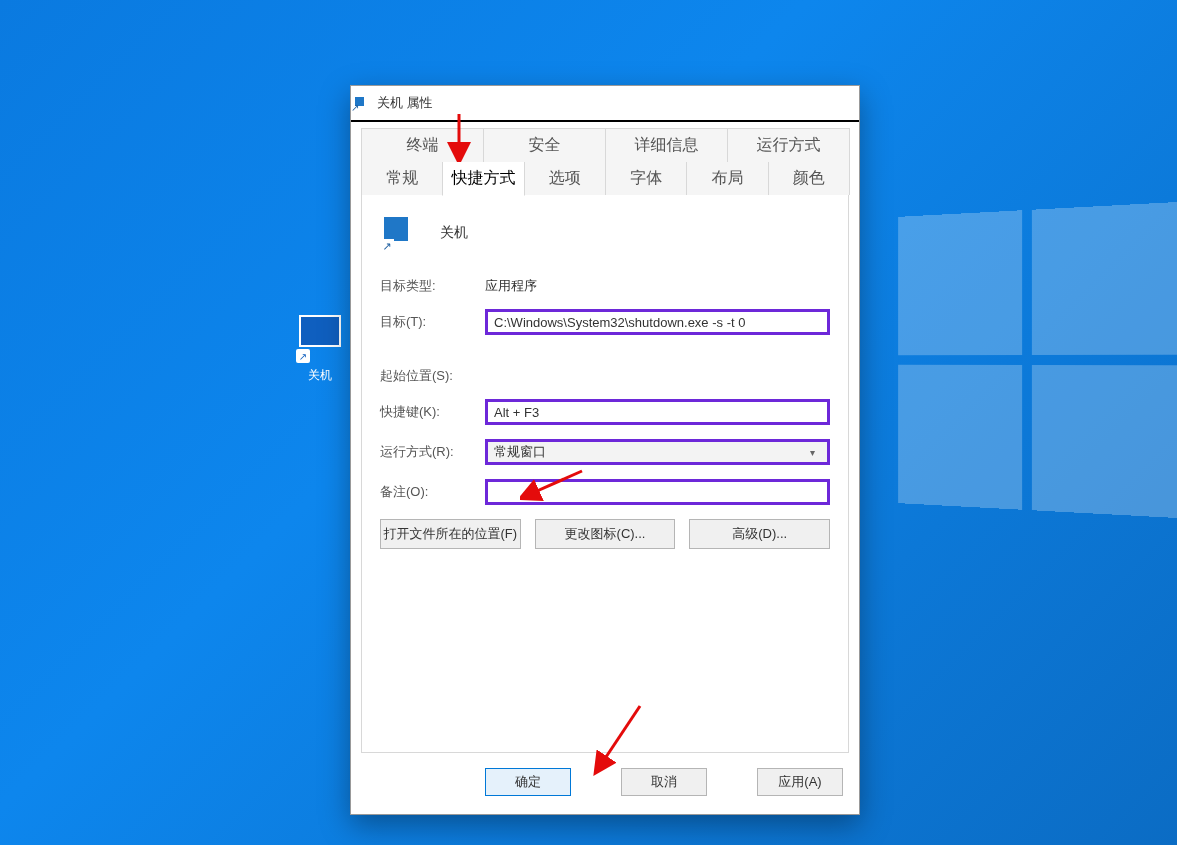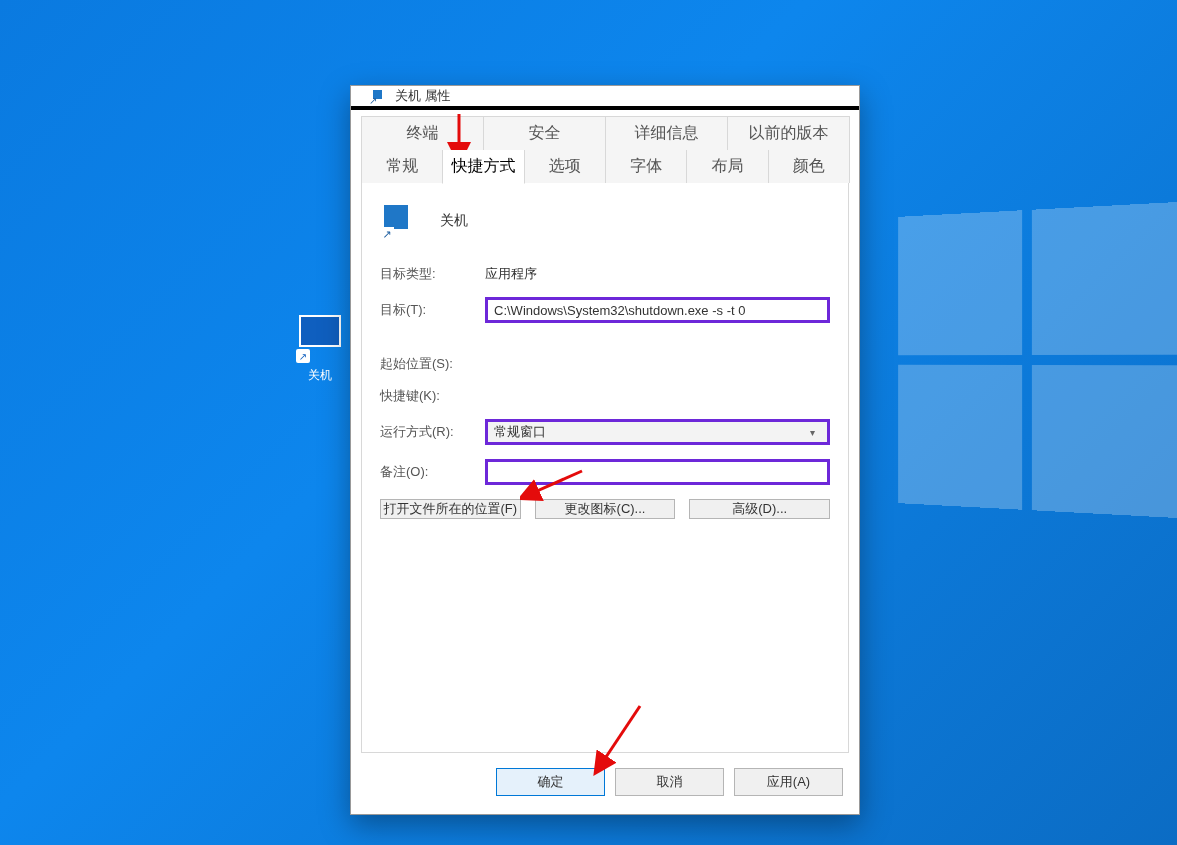--- a/index.html
+++ b/index.html
@@ -64,25 +64,25 @@
     background: #fff;
     border: 1px solid #999;
     box-shadow: 0 10px 28px rgba(0,0,0,0.35);
     display: flex;
     flex-direction: column;
     font-size: 13px;
     color: #333;
   }
 
   .titlebar {
-    height: 24px;
+    height: 36px;
     display: flex;
     align-items: center;
-    padding: 0 20px;
-    border-bottom: 4px solid #000000;
+    padding: 0 2px;
+    border-bottom: 2px solid #000000;
   }
   .titlebar .ticon {
     width: 16px; height: 16px; margin-right: 8px;
     background: #fff; position: relative;
   }
   .titlebar .ticon::before {
     content: ""; position: absolute; inset: 2px 5px 5px 2px; background: #1f77c7;
   }
   .titlebar .ticon::after {
     content: "↗"; position: absolute; bottom: -2px; left: -2px;
@@ -159,37 +159,37 @@
   }
   .form-row .select .chev { color: #666; font-size: 10px; }
 
   .spacer { height: 18px; }
 
   .btn-row {
     display: flex; gap: 14px; margin-top: 10px;
   }
   .btn-row button {
     flex: 1;
-    height: 20px;
+    height: 30px;
     background: #f0f0f0;
     border: 1px solid #b5b5b5;
     font-size: 13px;
     color: #333;
     cursor: pointer;
   }
 
   .dialog-buttons {
     display: flex; justify-content: flex-end; gap: 10px;
     padding: 14px 16px 18px;
   }
   .dialog-buttons button {
-    width: 109px; height: 28px;
+    width: 86px; height: 28px;
     background: #f0f0f0;
     border: 1px solid #b5b5b5;
-    font-size: 13px; color: #333; cursor: pointer;
+    font-size: 13px; color: #333; cursor: pointer; margin-left: 40px;
   }
   .dialog-buttons button.primary {
     background: #e5f1fb;
     border-color: #0078d7;
   }
 
   
   .arrow-anno { position: absolute; pointer-events: none; }
 </style>
 </head>
@@ -217,21 +217,21 @@
     <div class="titlebar">
       <span class="ticon"></span>
       <span>关机 属性</span>
     </div>
 
     <div class="tabs-wrap">
       <div class="tab-row row1">
         <div class="tab">终端</div>
         <div class="tab">安全</div>
         <div class="tab">详细信息</div>
-        <div class="tab">以前的版本</div>
+        <div class="tab">运行方式</div>
       </div>
       <div class="tab-row row2">
         <div class="tab">常规</div>
         <div class="tab active">快捷方式</div>
         <div class="tab">选项</div>
         <div class="tab">字体</div>
         <div class="tab">布局</div>
         <div class="tab">颜色</div>
       </div>
     </div>
@@ -258,20 +258,21 @@
       </div>
 
       <div class="spacer"></div>
 
       <div class="form-row">
         <div class="lbl">起始位置(S):</div>
       </div>
 
       <div class="form-row">
         <div class="lbl">快捷键(K):</div>
+        <input type="text" value="Alt + F3" style="">
       </div>
 
       <div class="form-row">
         <div class="lbl">运行方式(R):</div>
         <div class="select">
           <span>常规窗口</span>
           <span class="chev">▾</span>
         </div>
       </div>
 

